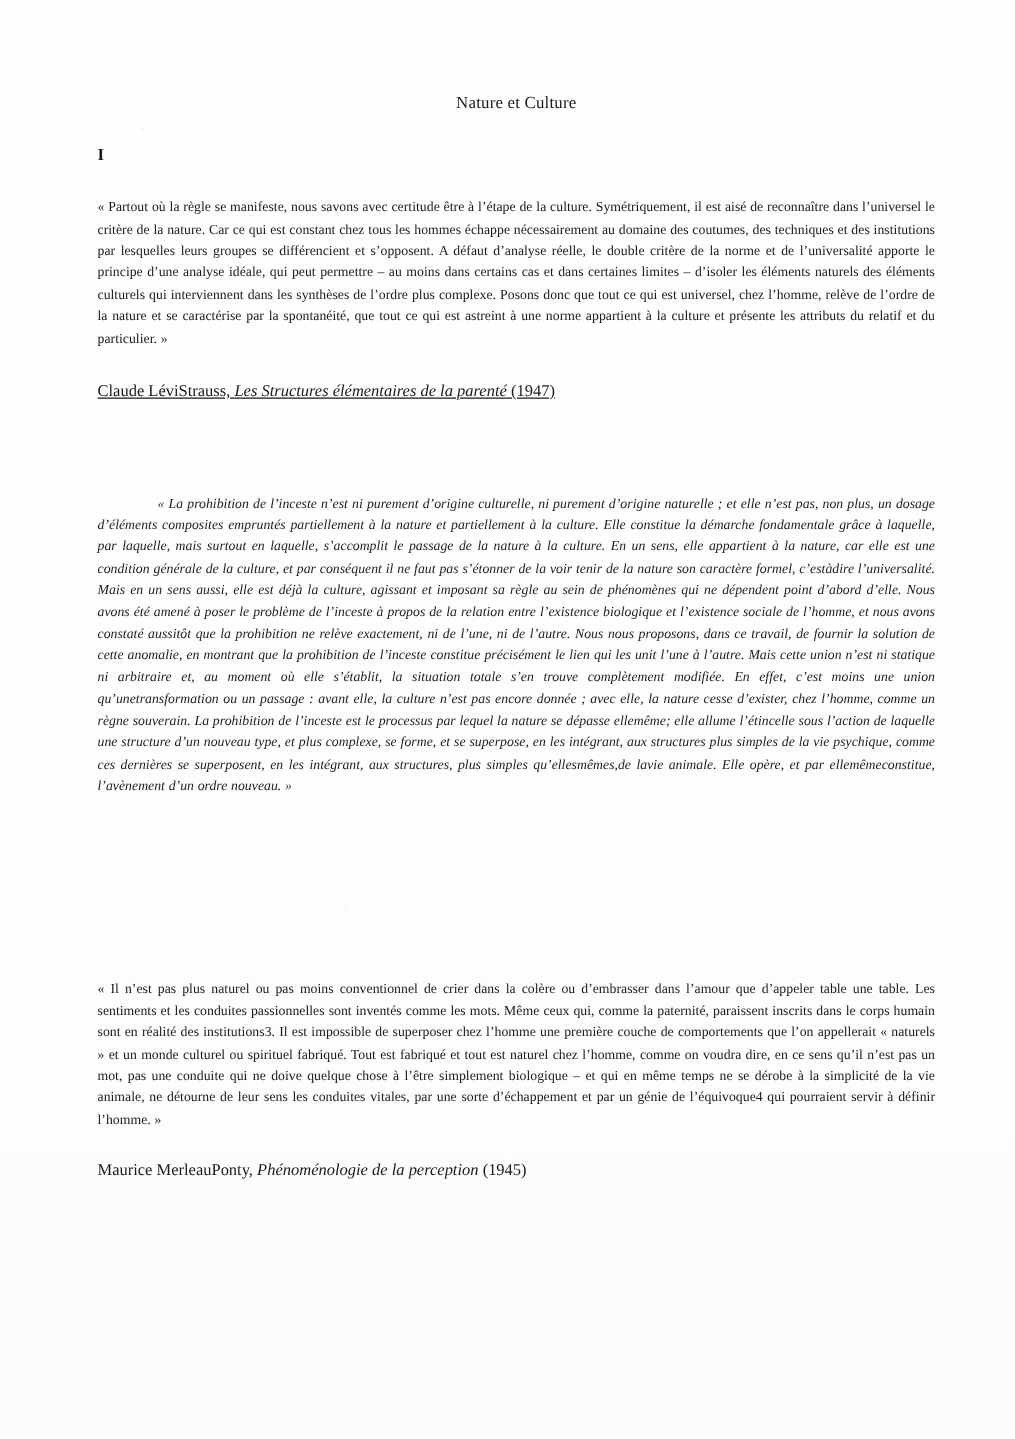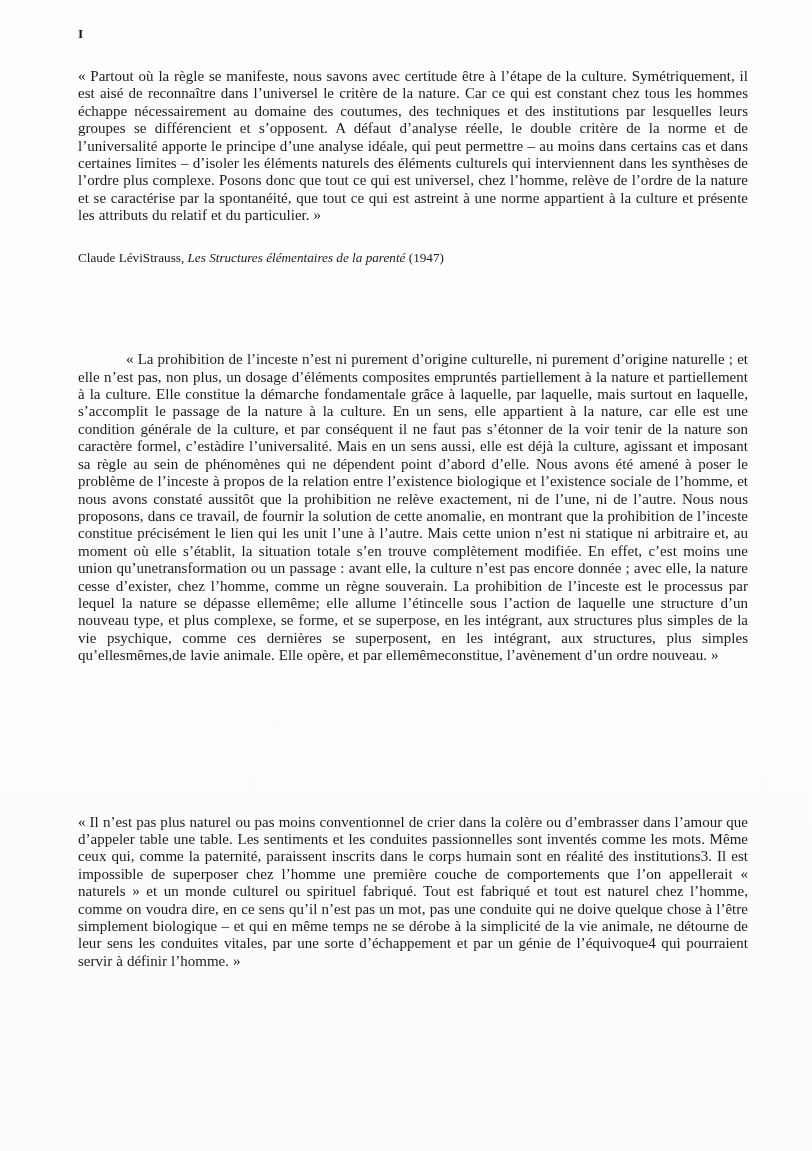--- a/index.html
+++ b/index.html
@@ -49,53 +49,54 @@
 
   .section-numeral {
     font-size: 13.5px;
     font-weight: 700;
     margin-top: 26px;
     letter-spacing: 0.3px;
   }
 
   .quote {
     text-align: justify;
-    font-size: 15px;
+    font-size: 11px;
     line-height: 17.4px;
     letter-spacing: 0.02px;
     word-spacing: 0.2px;
   }
 
   .quote-1 { margin-top: 26px; }
-  .quote-2 { margin-top: 16px; text-indent: 48px; }
+  .quote-2 { margin-top: 4px; text-indent: 48px; font-style: italic; }
   .quote-3 { margin-top: 0; }
 
   .attribution {
     font-size: 13.2px;
     line-height: 17.4px;
   }
   .attribution .work {
     font-style: italic;
   }
 
-  .attr-1 { margin-top: 24px; }
+  .attr-1 { margin-top: 24px; text-decoration: underline; }
   .attr-2 { margin-top: 22px; }
   .attr-3 { margin-top: 22px; }
 
   .spacer-lg { height: 56px; }
   .spacer-xl { height: 72px; }
   .spacer-xxl { height: 62px; }
 </style>
 </head>
 <body>
 
 <div class="page"></div>
 
 <div class="content">
 
+  <div class="doc-title">Nature et Culture</div>
 
   <div class="section-numeral">I</div>
 
   <p class="quote quote-1">« Partout où la règle se manifeste, nous savons avec certitude être à l’étape de la culture. Symétriquement, il est aisé de reconnaître dans l’universel le critère de la nature. Car ce qui est constant chez tous les hommes échappe nécessairement au domaine des coutumes, des techniques et des institutions par lesquelles leurs groupes se différencient et s’opposent. A défaut d’analyse réelle, le double critère de la norme et de l’universalité apporte le principe d’une analyse idéale, qui peut permettre – au moins dans certains cas et dans certaines limites – d’isoler les éléments naturels des éléments culturels qui interviennent dans les synthèses de l’ordre plus complexe. Posons donc que tout ce qui est universel, chez l’homme, relève de l’ordre de la nature et se caractérise par la spontanéité, que tout ce qui est astreint à une norme appartient à la culture et présente les attributs du relatif et du particulier. »</p>
 
   <p class="attribution attr-1">
     <span>Claude LéviStrauss, </span><span class="work">Les Structures élémentaires de la parenté</span><span> (1947)</span>
   </p>
 
   <div class="spacer-lg"></div>
@@ -103,14 +104,17 @@
   <p class="quote quote-2">« La prohibition de l’inceste n’est ni purement d’origine culturelle, ni purement d’origine naturelle ; et elle n’est pas, non plus, un dosage d’éléments composites empruntés partiellement à la nature et partiellement à la culture. Elle constitue la démarche fondamentale grâce à laquelle, par laquelle, mais surtout en laquelle, s’accomplit le passage de la nature à la culture. En un sens, elle appartient à la nature, car elle est une condition générale de la culture, et par conséquent il ne faut pas s’étonner de la voir tenir de la nature son caractère formel, c’estàdire l’universalité. Mais en un sens aussi, elle est déjà la culture, agissant et imposant sa règle au sein de phénomènes qui ne dépendent point d’abord d’elle. Nous avons été amené à poser le problème de l’inceste à propos de la relation entre l’existence biologique et l’existence sociale de l’homme, et nous avons constaté aussitôt que la prohibition ne relève exactement, ni de l’une, ni de l’autre. Nous nous proposons, dans ce travail, de fournir la solution de cette anomalie, en montrant que la prohibition de l’inceste constitue précisément le lien qui les unit l’une à l’autre. Mais cette union n’est ni statique ni arbitraire et, au moment où elle s’établit, la situation totale s’en trouve complètement modifiée. En effet, c’est moins une union qu’unetransformation ou un passage : avant elle, la culture n’est pas encore donnée ; avec elle, la nature cesse d’exister, chez l’homme, comme un règne souverain. La prohibition de l’inceste est le processus par lequel la nature se dépasse ellemême; elle allume l’étincelle sous l’action de laquelle une structure d’un nouveau type, et plus complexe, se forme, et se superpose, en les intégrant, aux structures plus simples de la vie psychique, comme ces dernières se superposent, en les intégrant, aux structures, plus simples qu’ellesmêmes,de lavie animale. Elle opère, et par ellemêmeconstitue, l’avènement d’un ordre nouveau. »</p>
 
 
   <div class="spacer-xl"></div>
 
 
   <div class="spacer-xxl"></div>
 
   <p class="quote quote-3">« Il n’est pas plus naturel ou pas moins conventionnel de crier dans la colère ou d’embrasser dans l’amour que d’appeler table une table. Les sentiments et les conduites passionnelles sont inventés comme les mots. Même ceux qui, comme la paternité, paraissent inscrits dans le corps humain sont en réalité des institutions3. Il est impossible de superposer chez l’homme une première couche de comportements que l’on appellerait « naturels » et un monde culturel ou spirituel fabriqué. Tout est fabriqué et tout est naturel chez l’homme, comme on voudra dire, en ce sens qu’il n’est pas un mot, pas une conduite qui ne doive quelque chose à l’être simplement biologique – et qui en même temps ne se dérobe à la simplicité de la vie animale, ne détourne de leur sens les conduites vitales, par une sorte d’échappement et par un génie de l’équivoque4 qui pourraient servir à définir l’homme. »</p>
 
+  <p class="attribution attr-3">
+    <span>Maurice MerleauPonty, </span><span class="work">Phénoménologie de la perception</span><span> (1945)</span>
+  </p>
 
 </div>
 
 </body></html>

